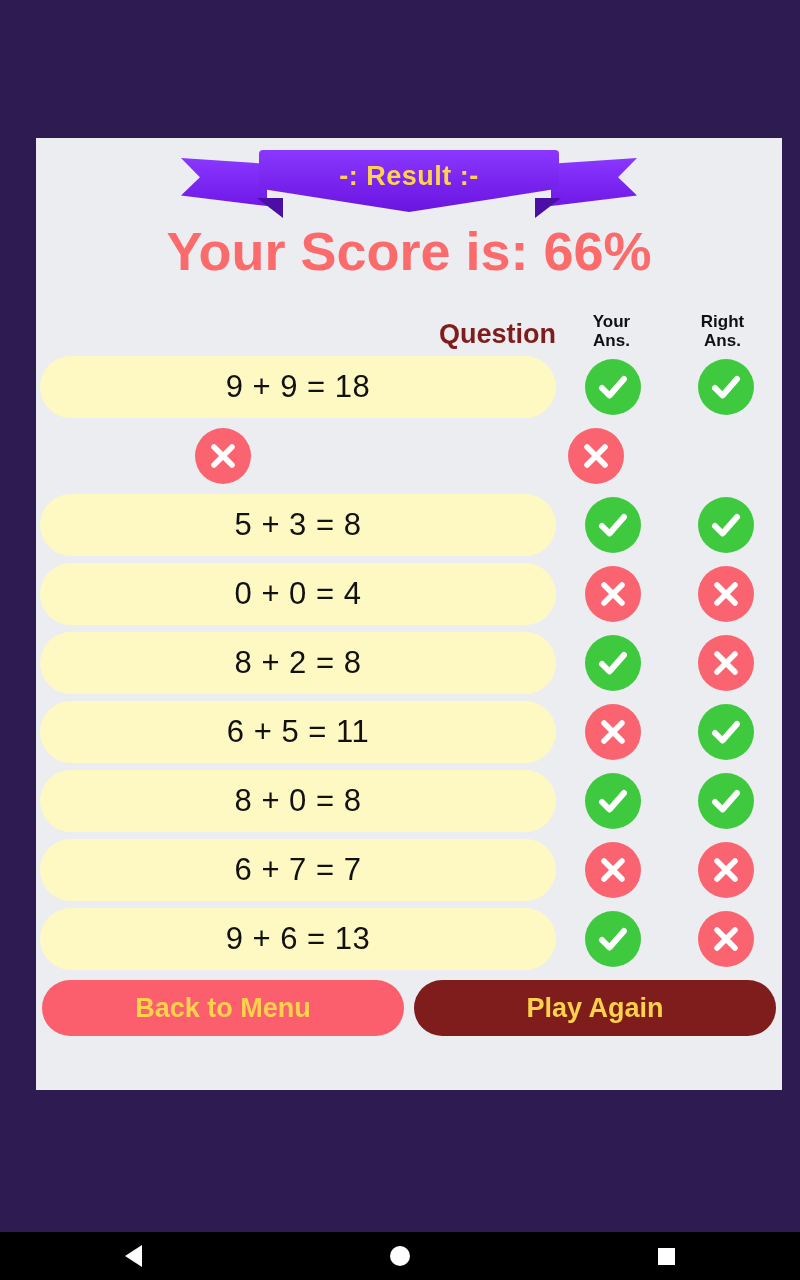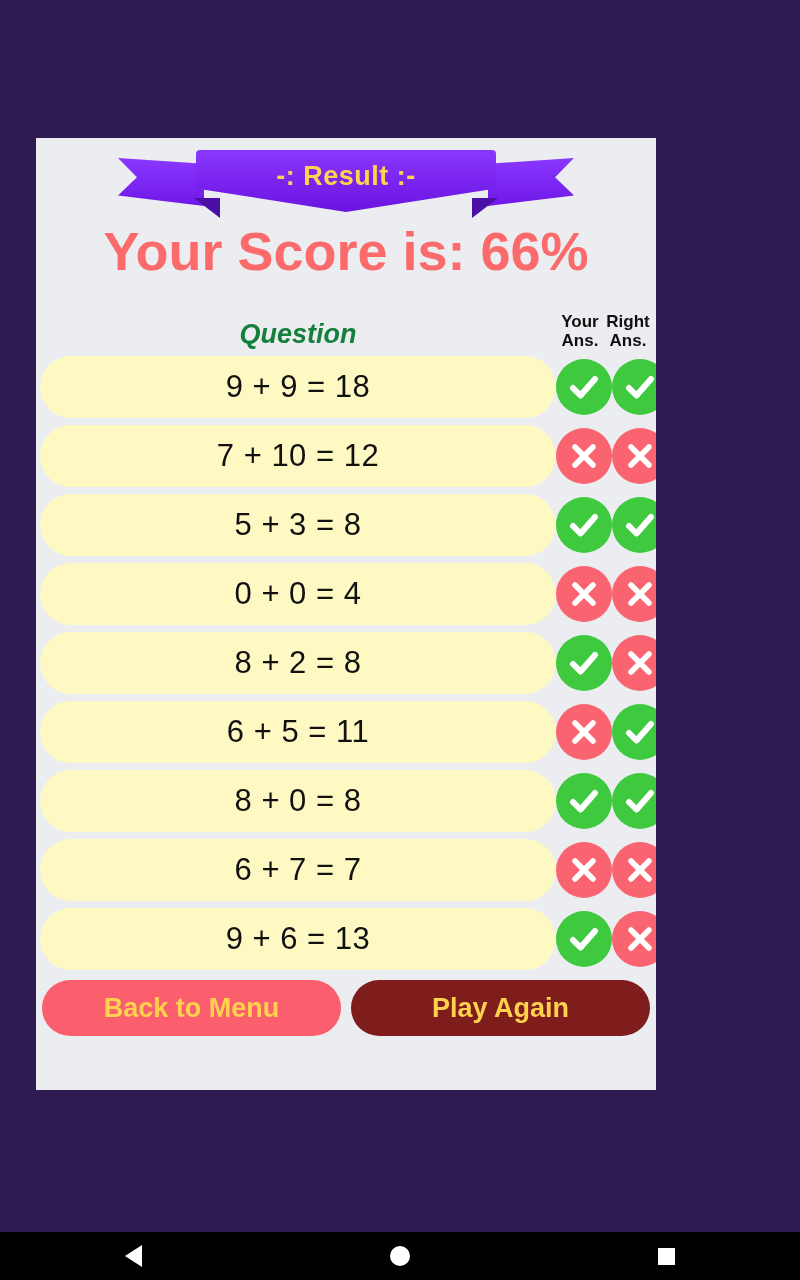--- a/index.html
+++ b/index.html
@@ -13,21 +13,21 @@
   #screen {
     position:relative;
     width:800px; height:1280px;
     background:#2d1b52;
   }
 
   
   #card {
     position:absolute;
     left:36px; top:138px;
-    width:620px; height:952px;
+    width:746px; height:952px;
     background:#ebedf1;
     display:flex; flex-direction:column;
     overflow:hidden;
   }
 
   
   .ribbon-wrap {
     position:relative;
     height:80px;
     margin-top:6px;
@@ -90,22 +90,22 @@
   
   .hdr {
     display:flex;
     align-items:flex-end;
     margin-top:14px;
     padding:0 4px 0 4px;
     height:54px;
   }
   .hdr-q {
     flex:0 0 516px;
-    text-align:center;
-    font-size:27px; font-weight:bold; color:#15803d;font-style:italic;
+    text-align:right;
+    font-size:27px; font-weight:bold; color:#7f1d1d;
   }
   .hdr-col {
     flex:1 1 0;
     text-align:center;
     font-size:17px; font-weight:bold; color:#111;
     line-height:1.12;
   }
 
   
   .rows { margin-top:6px; }
@@ -232,21 +232,20 @@
           </div>
           <div class="ansbox">
             <div class="mark ok">
               <svg width="34" height="34" viewBox="0 0 34 34">
                 <path d="M6 18 L13.5 25.5 L28 9" fill="none" stroke="#ffffff" stroke-width="6" stroke-linecap="round" stroke-linejoin="round"></path>
               </svg>
             </div>
           </div>
         </div>
         <div class="row">
-          <div class="pill">7 + 10 = 12</div>
           <div class="ansbox">
             <div class="mark no">
               <svg width="32" height="32" viewBox="0 0 32 32">
                 <path d="M7 7 L25 25 M25 7 L7 25" fill="none" stroke="#ffffff" stroke-width="5.5" stroke-linecap="round"></path>
               </svg>
             </div>
           </div>
           <div class="ansbox">
             <div class="mark no">
               <svg width="32" height="32" viewBox="0 0 32 32">

